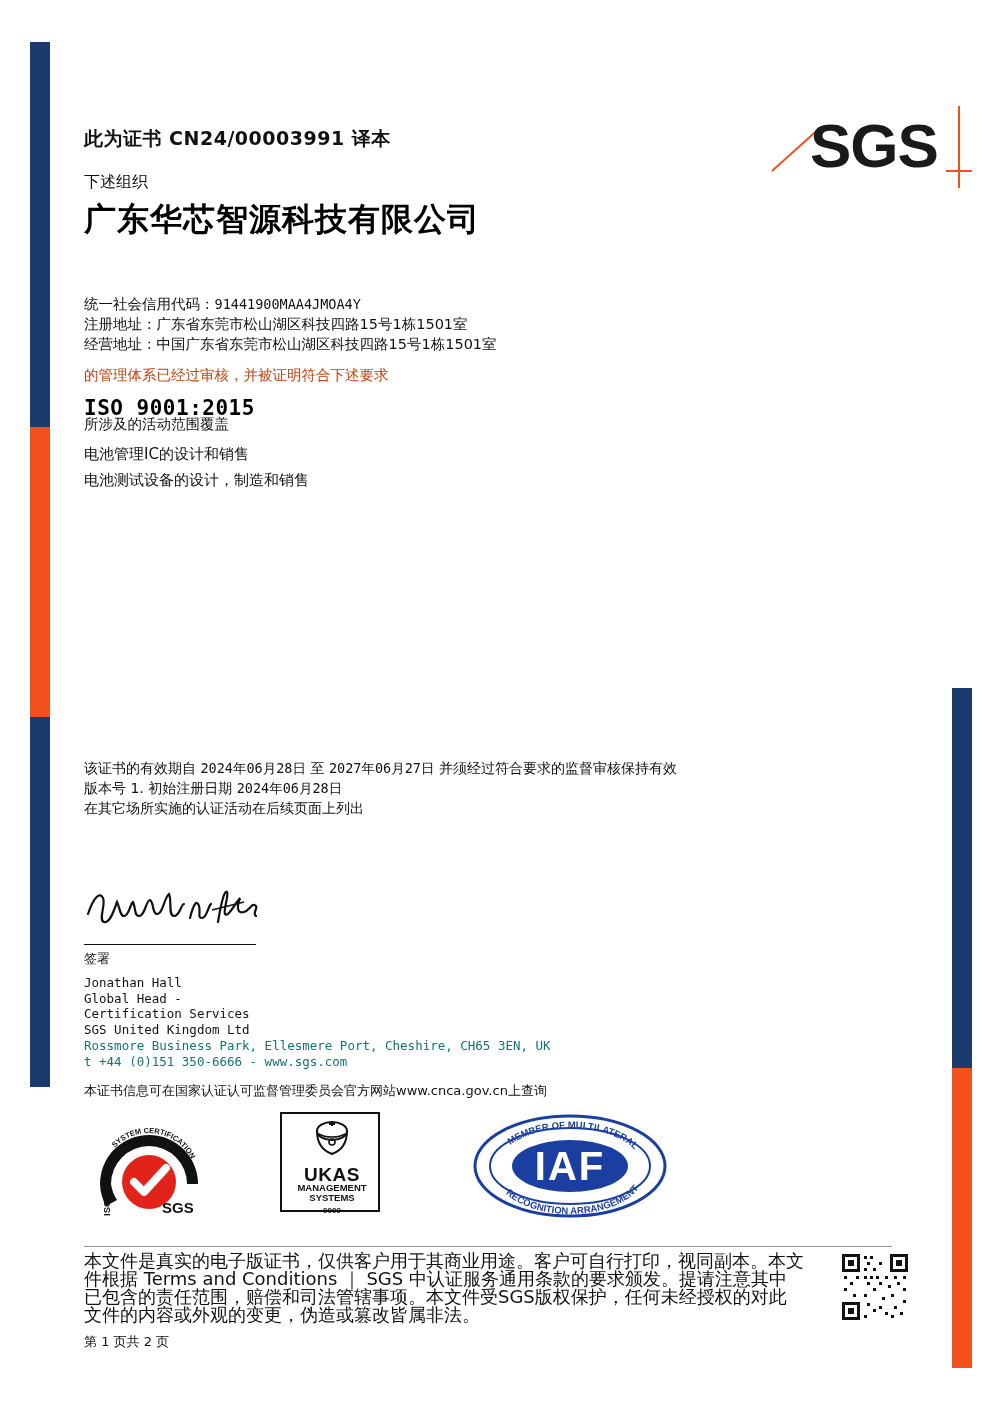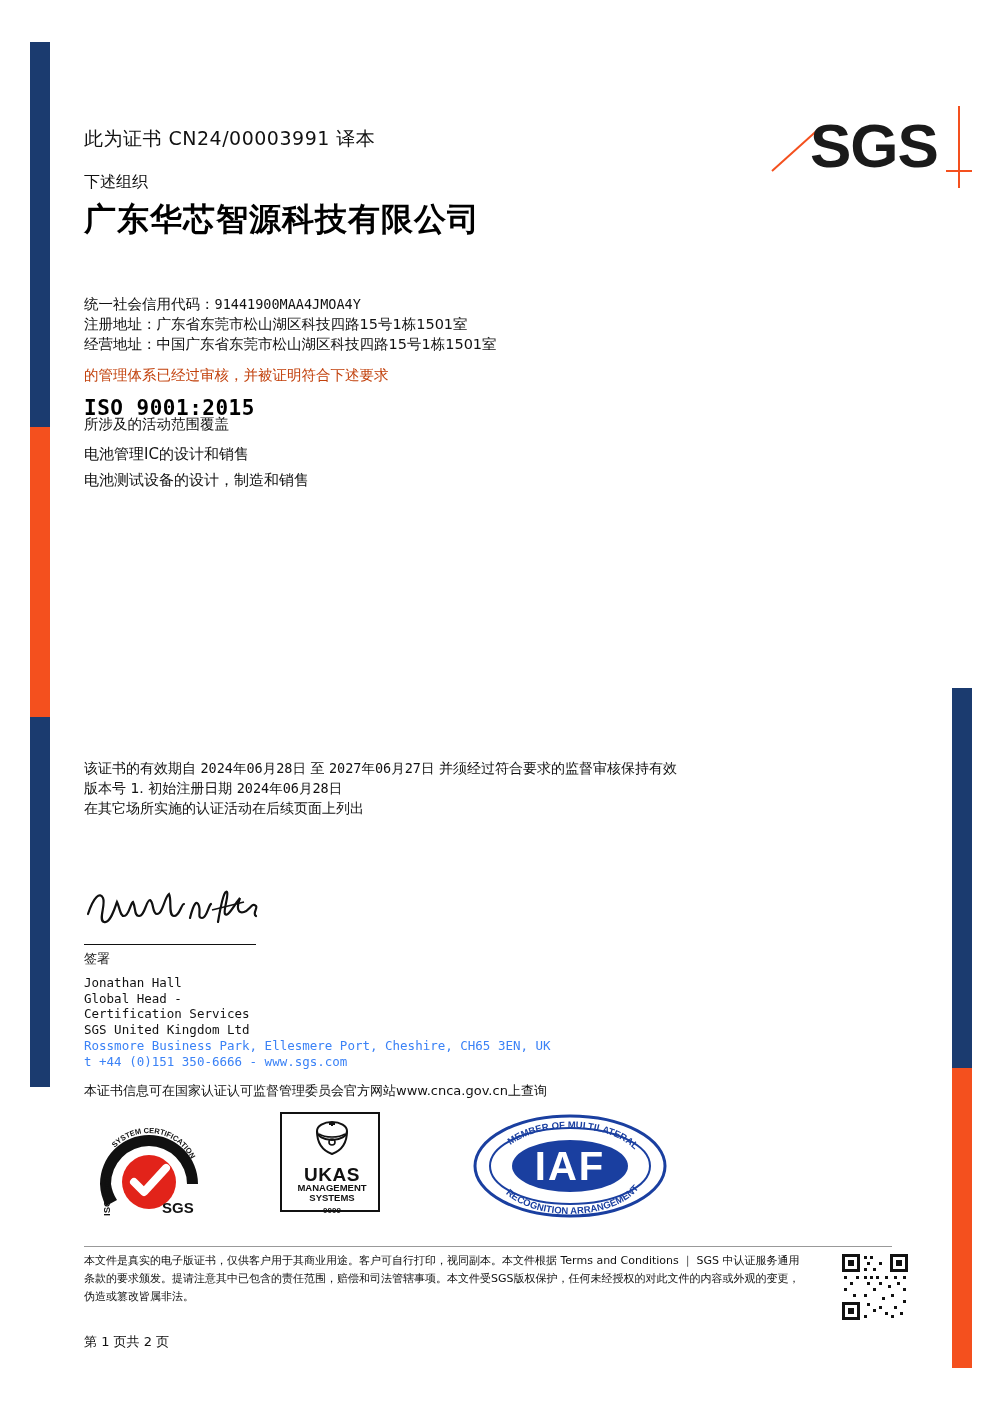--- a/index.html
+++ b/index.html
@@ -78,21 +78,21 @@
   .content { position: absolute; left: 84px; top: 0; width: 830px; }
 
   .cert-line {
     position: absolute;
     top: 126px;
     font-family: "DejaVu Sans Mono", monospace;
     font-size: 19px;
     color: #111;
     letter-spacing: 0.5px;
   }
-  .cert-line .cjk { font-family: "DejaVu Sans", sans-serif; }
+  .cert-line .cjk { font-family: "DejaVu Sans", sans-serif; font-weight: bold; }
 
   .org-label {
     position: absolute;
     top: 172px;
     font-family: "DejaVu Sans", sans-serif;
     font-size: 16px;
     color: #111;
   }
   .org-name {
     position: absolute;
@@ -190,21 +190,21 @@
     line-height: 15.5px;
     color: #111;
   }
   .sig-addr {
     position: absolute;
     left: 84px;
     top: 1038px;
     font-family: "DejaVu Sans Mono", monospace;
     font-size: 12.5px;
     line-height: 15.5px;
-    color: #3b82f6;
+    color: #0f766e;
   }
   .cnca-line {
     position: absolute;
     left: 84px;
     top: 1082px;
     font-family: "DejaVu Sans", sans-serif;
     font-size: 13px;
     color: #111;
   }
 
@@ -233,21 +233,21 @@
   .ukas-sub  { top: 71px; font-size: 9.5px; font-weight: bold; line-height: 10px; }
   .ukas-num  { top: 94px; font-size: 8px; font-weight: bold; }
 
   
   .footer-text {
     position: absolute;
     left: 84px;
     top: 1252px;
     width: 720px;
     font-family: "DejaVu Sans", sans-serif;
-    font-size: 11px;
+    font-size: 18px;
     line-height: 18px;
     color: #111;
   }
   .footer-rule {
     position: absolute;
     left: 84px;
     top: 1246px;
     width: 808px;
     height: 1px;
     background: #999;

